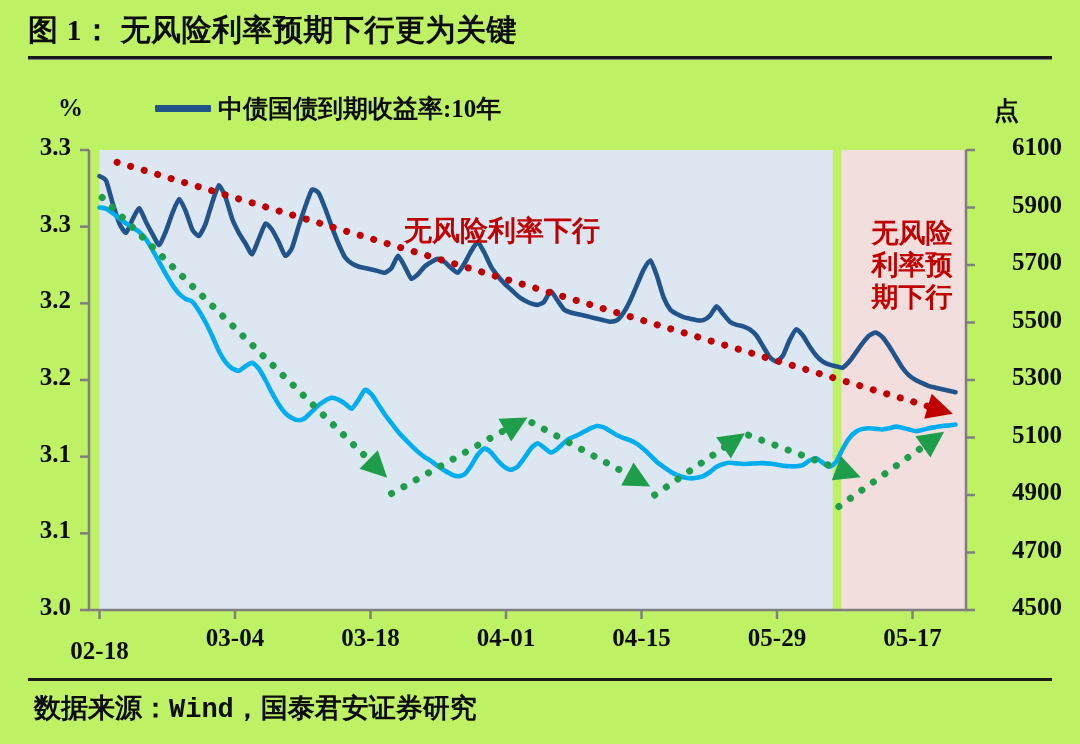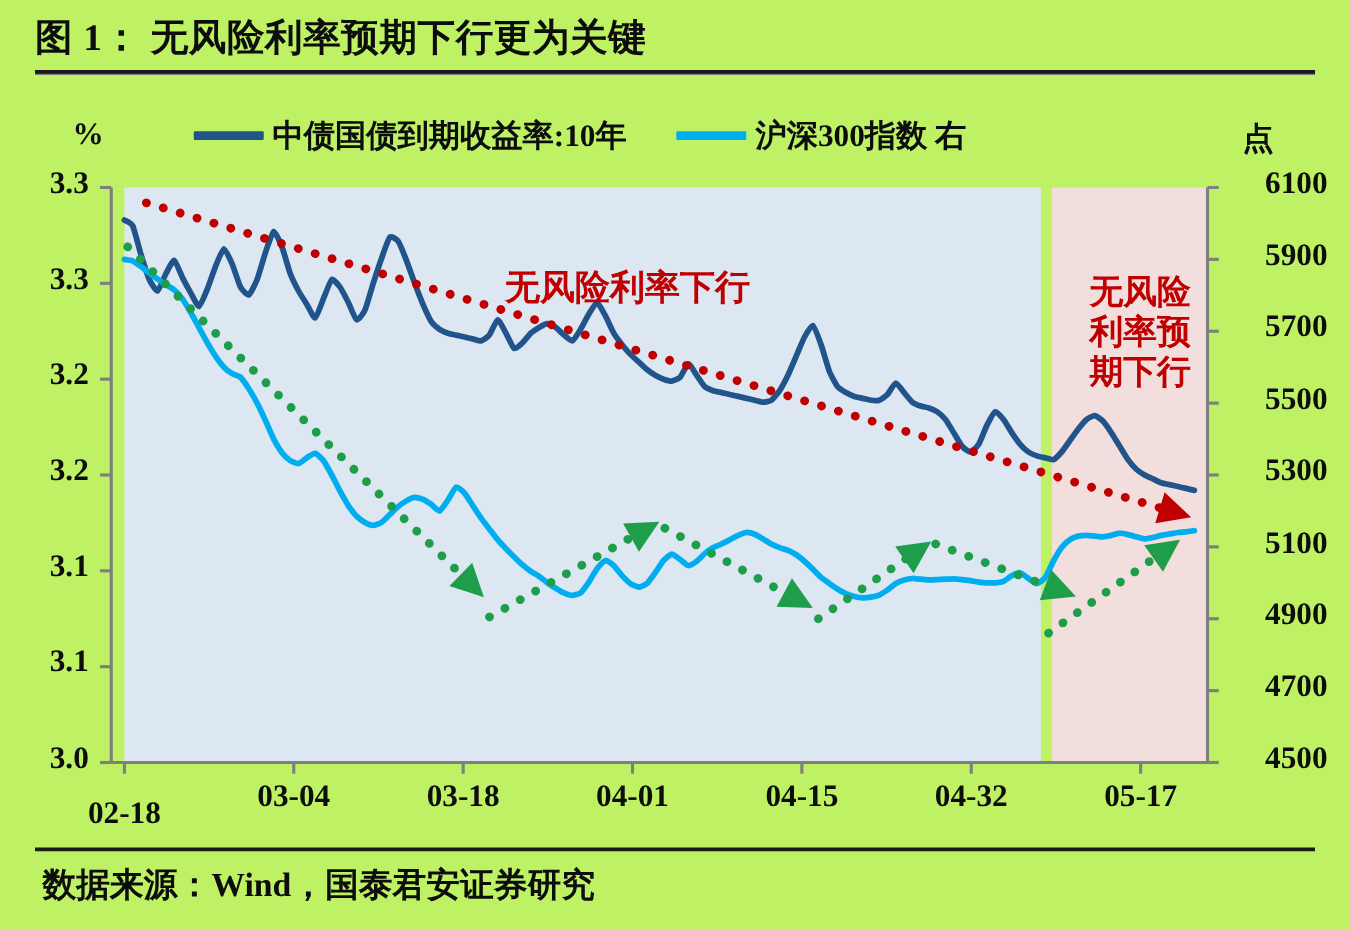--- a/index.html
+++ b/index.html
@@ -48,21 +48,21 @@
   
   #footer-rule {
     position: absolute;
     left: 28px; top: 678px;
     width: 1024px; height: 3px;
     background: #1a1a1a;
   }
   #footer-note {
     position: absolute;
     left: 34px; top: 690px;
-    font-family: Liberation Serif, serif;
+    font-family: Liberation Mono, monospace;
     font-size: 27px;
     font-weight: bold;
     color: #0d0d0d;
     white-space: nowrap;
   }
 
   
   #chart-area {
     position: absolute;
     left: 0px; top: 62px;
@@ -155,24 +155,20 @@
 
   <div id="chart-area">
 
     <span class="axis-unit" id="left-axis-unit">%</span>
     <span class="axis-unit" id="right-axis-unit">点</span>
 
     <div id="chart-legend">
       <div class="legend-entry">
         <span class="legend-swatch" id="legend-swatch-0" style="background: rgb(33, 84, 138);"></span>
         <span class="legend-label">中债国债到期收益率:10年</span>
-      </div>
-      <div class="legend-entry">
-        <span class="legend-swatch" id="legend-swatch-1" style="background: rgb(0, 174, 239);"></span>
-        <span class="legend-label">沪深300指数 右</span>
       </div>
     </div>
 
     <svg id="plot-svg" width="1080" height="606" viewBox="0 0 1080 606">
         <rect x="99.524" y="88" width="733.172" height="460" fill="#DCE7F2"></rect>
         <rect x="841.466" y="88" width="124.53400000000002" height="460" fill="#F2DEDD"></rect>
         <path d="M 89 88 L 89 548 L 966 548 L 966 88" fill="none" stroke="#7F7F7F" stroke-width="2.5"></path>
         <line x1="80" y1="88" x2="89" y2="88" stroke="#7F7F7F" stroke-width="2.5"></line>
         <line x1="80" y1="164.66666666666669" x2="89" y2="164.66666666666669" stroke="#7F7F7F" stroke-width="2.5"></line>
         <line x1="80" y1="241.33333333333334" x2="89" y2="241.33333333333334" stroke="#7F7F7F" stroke-width="2.5"></line>
@@ -234,21 +230,21 @@
         <div class="tick-label tick-right" style="left: 982px; top: 301px;">5300</div>
         <div class="tick-label tick-right" style="left: 982px; top: 358.5px;">5100</div>
         <div class="tick-label tick-right" style="left: 982px; top: 416px;">4900</div>
         <div class="tick-label tick-right" style="left: 982px; top: 473.5px;">4700</div>
         <div class="tick-label tick-right" style="left: 982px; top: 531px;">4500</div>
         <div class="tick-label tick-x" style="left: 44.524px; top: 575px;">02-18</div>
         <div class="tick-label tick-x" style="left: 180.02px; top: 562px;">03-04</div>
         <div class="tick-label tick-x" style="left: 315.517px; top: 562px;">03-18</div>
         <div class="tick-label tick-x" style="left: 451.014px; top: 562px;">04-01</div>
         <div class="tick-label tick-x" style="left: 586.51px; top: 562px;">04-15</div>
-        <div class="tick-label tick-x" style="left: 722.006px; top: 562px;">04-32</div>
+        <div class="tick-label tick-x" style="left: 722.006px; top: 562px;">05-29</div>
         <div class="tick-label tick-x" style="left: 857.503px; top: 562px;">05-17</div>
       </div>
   </div>
 
   <div id="footer-rule"></div>
   <div id="footer-note">数据来源：Wind，国泰君安证券研究</div>
 
 </div>
 
 </body></html>

